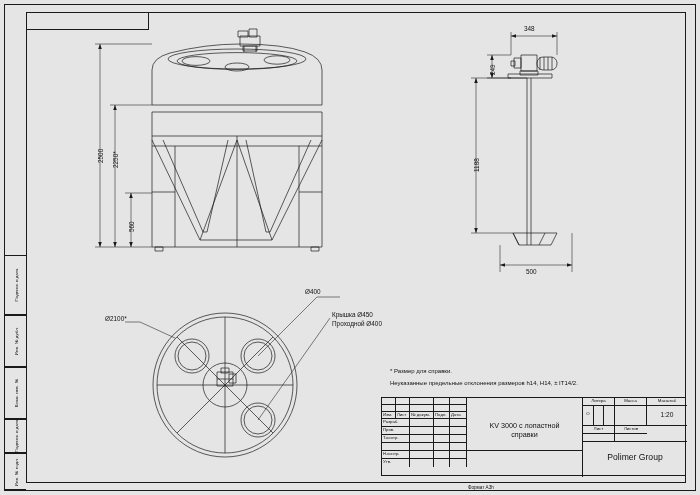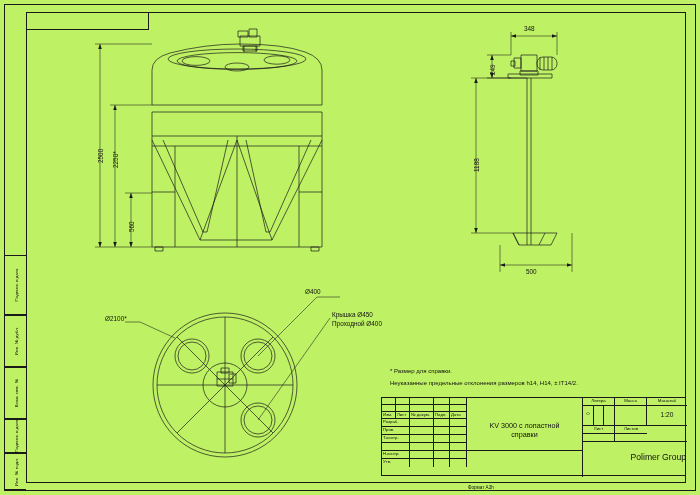--- a/index.html
+++ b/index.html
@@ -7,21 +7,21 @@
     padding: 0;
     background: #ffffff;
   }
   body {
     font-family: "Liberation Sans", sans-serif;
   }
   #sheet {
     position: relative;
     width: 700px;
     height: 495px;
-    background: #bef264;
+    background: #e5e5e5;
     overflow: hidden;
   }
 
   
   #frame-outer {
     position: absolute;
     left: 4px; top: 4px;
     width: 692px; height: 487px;
     border: 1px solid #1a1a1a;
     box-sizing: border-box;
@@ -108,21 +108,21 @@
   #titleblock .bb { border-bottom: 1px solid #1a1a1a; }
   #titleblock .br { border-right: 1px solid #1a1a1a; }
   .tb-center { text-align: center; }
   .name-main {
     font-size: 7.2px;
     text-align: center;
     line-height: 1.25;
   }
   .company {
     font-size: 8.6px;
-    text-align: right;
+    text-align: center;
   }
   .scale-val { font-size: 6.6px; text-align: center; }
   .footer-note {
     position: absolute;
     font-size: 4.6px;
     color: #111;
   }
   .note-txt { font-size: 6px; color: #111; position: absolute; white-space: nowrap;}
 </style>
 </head>

